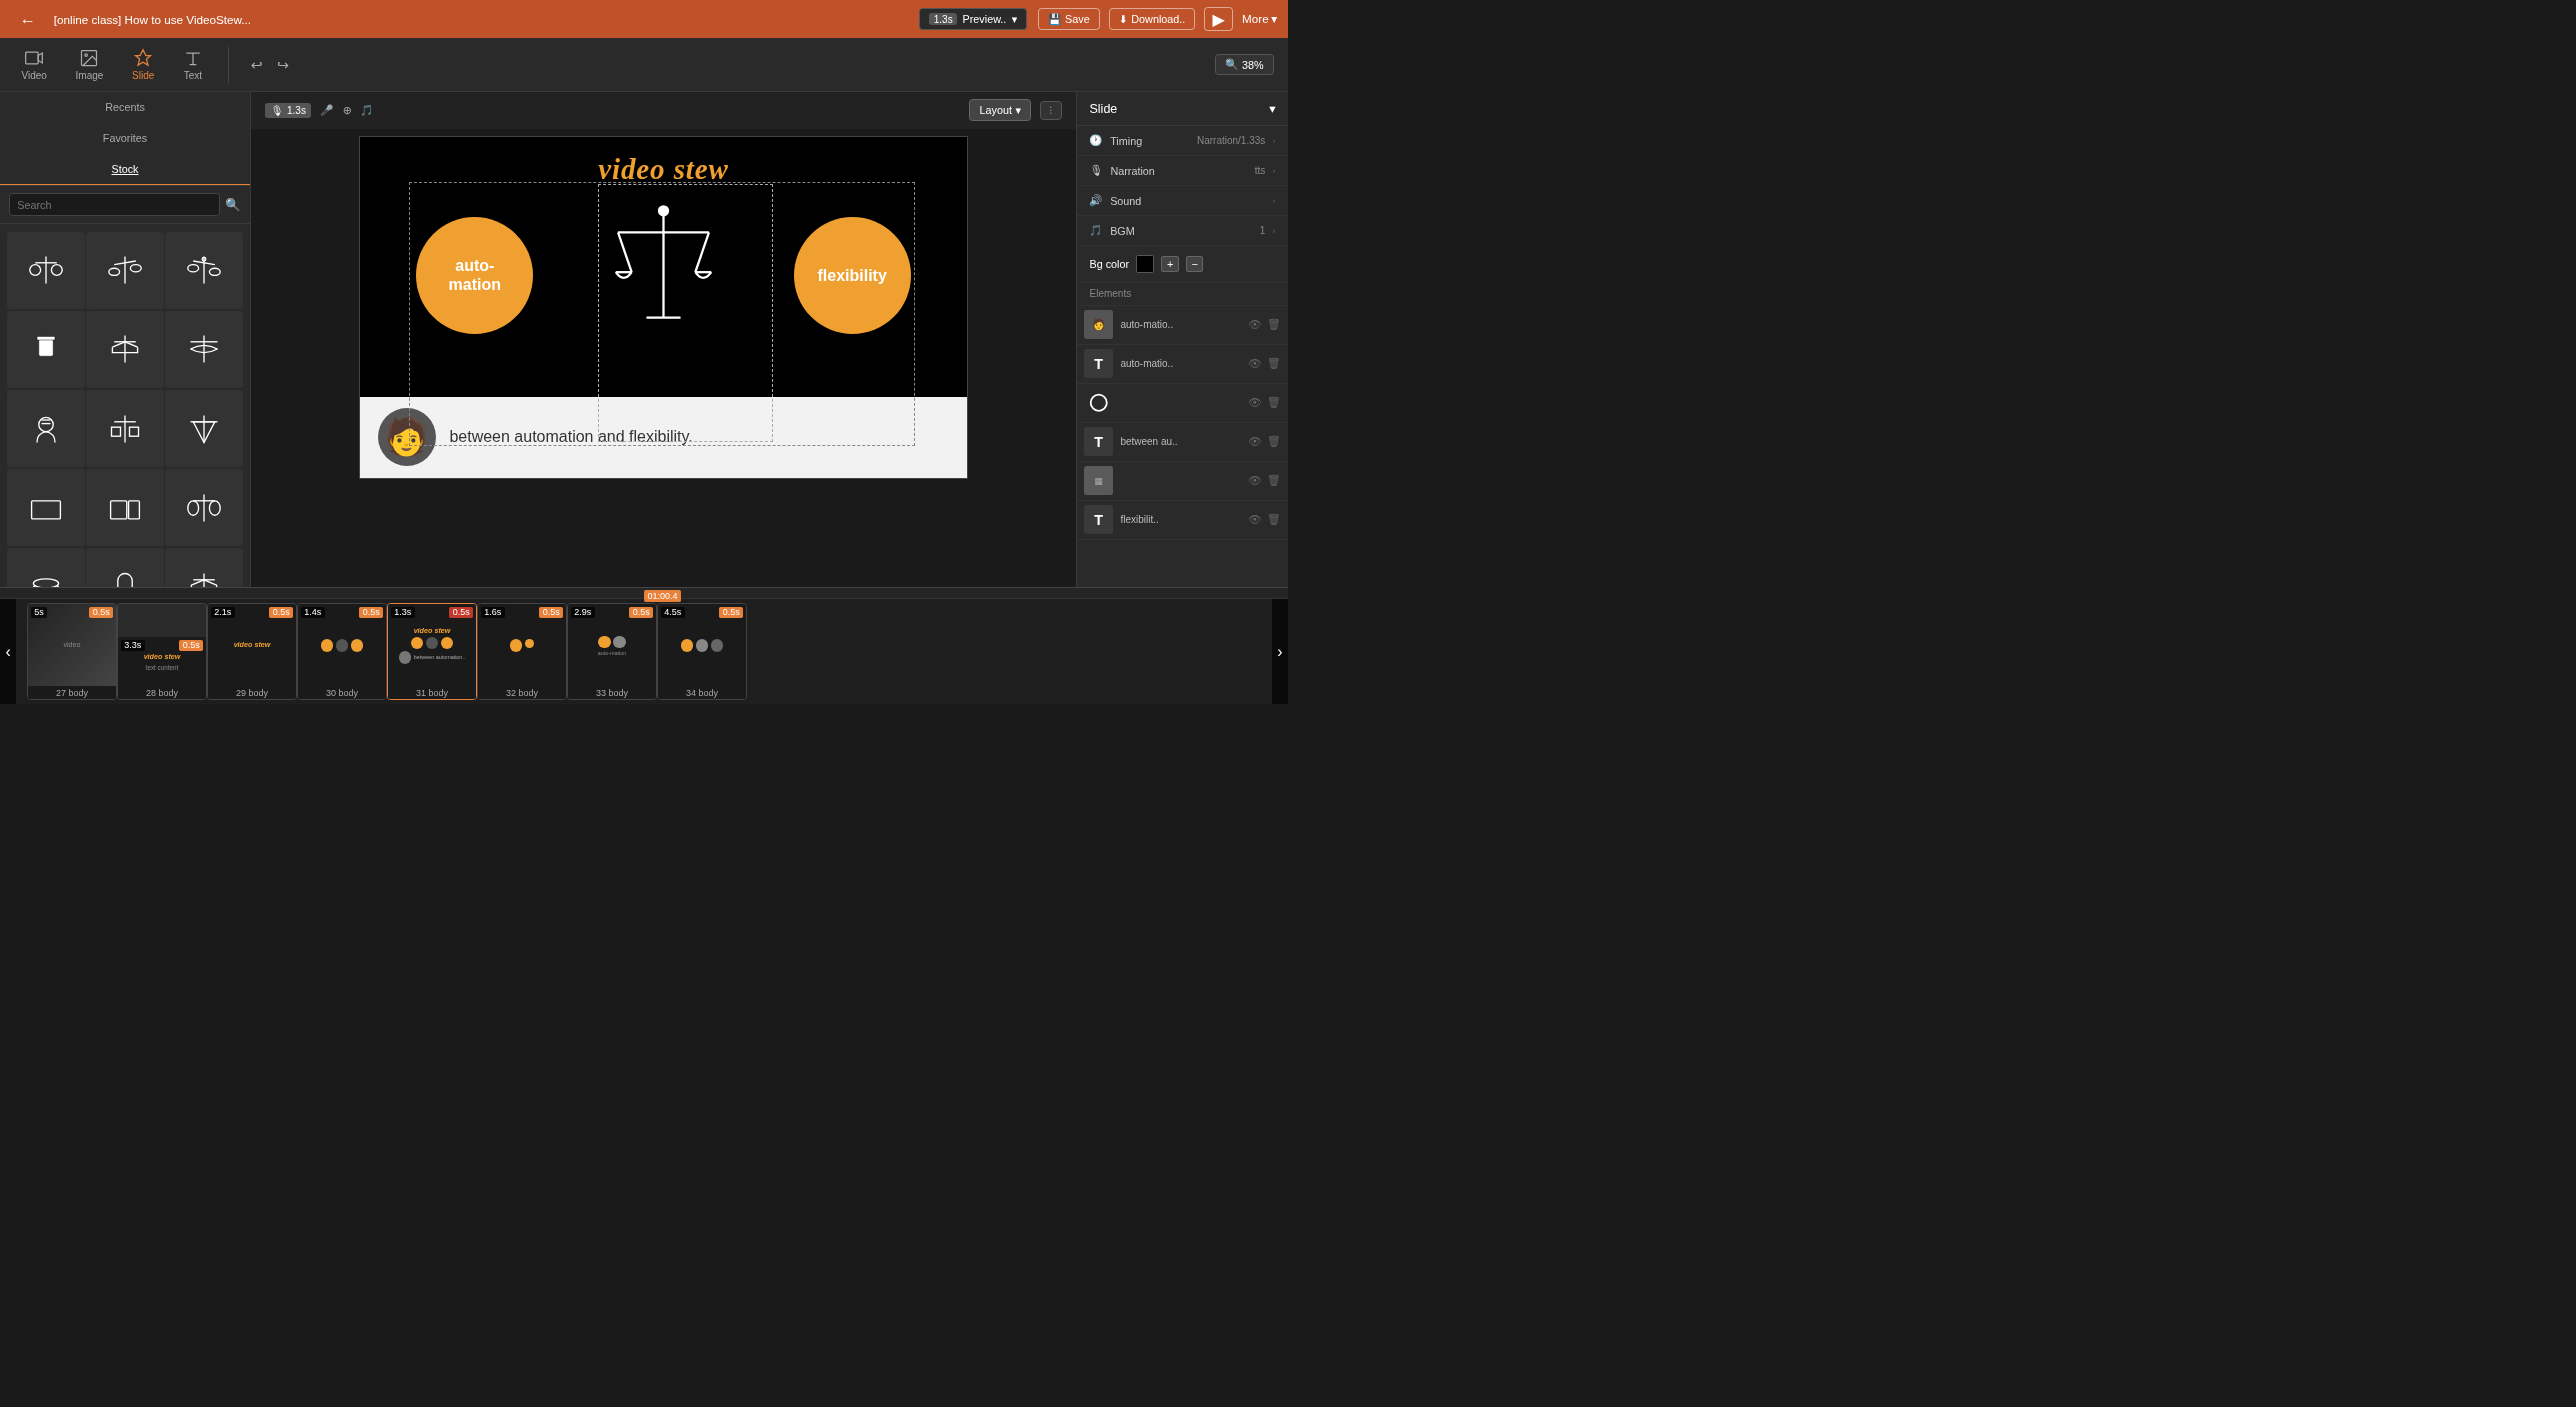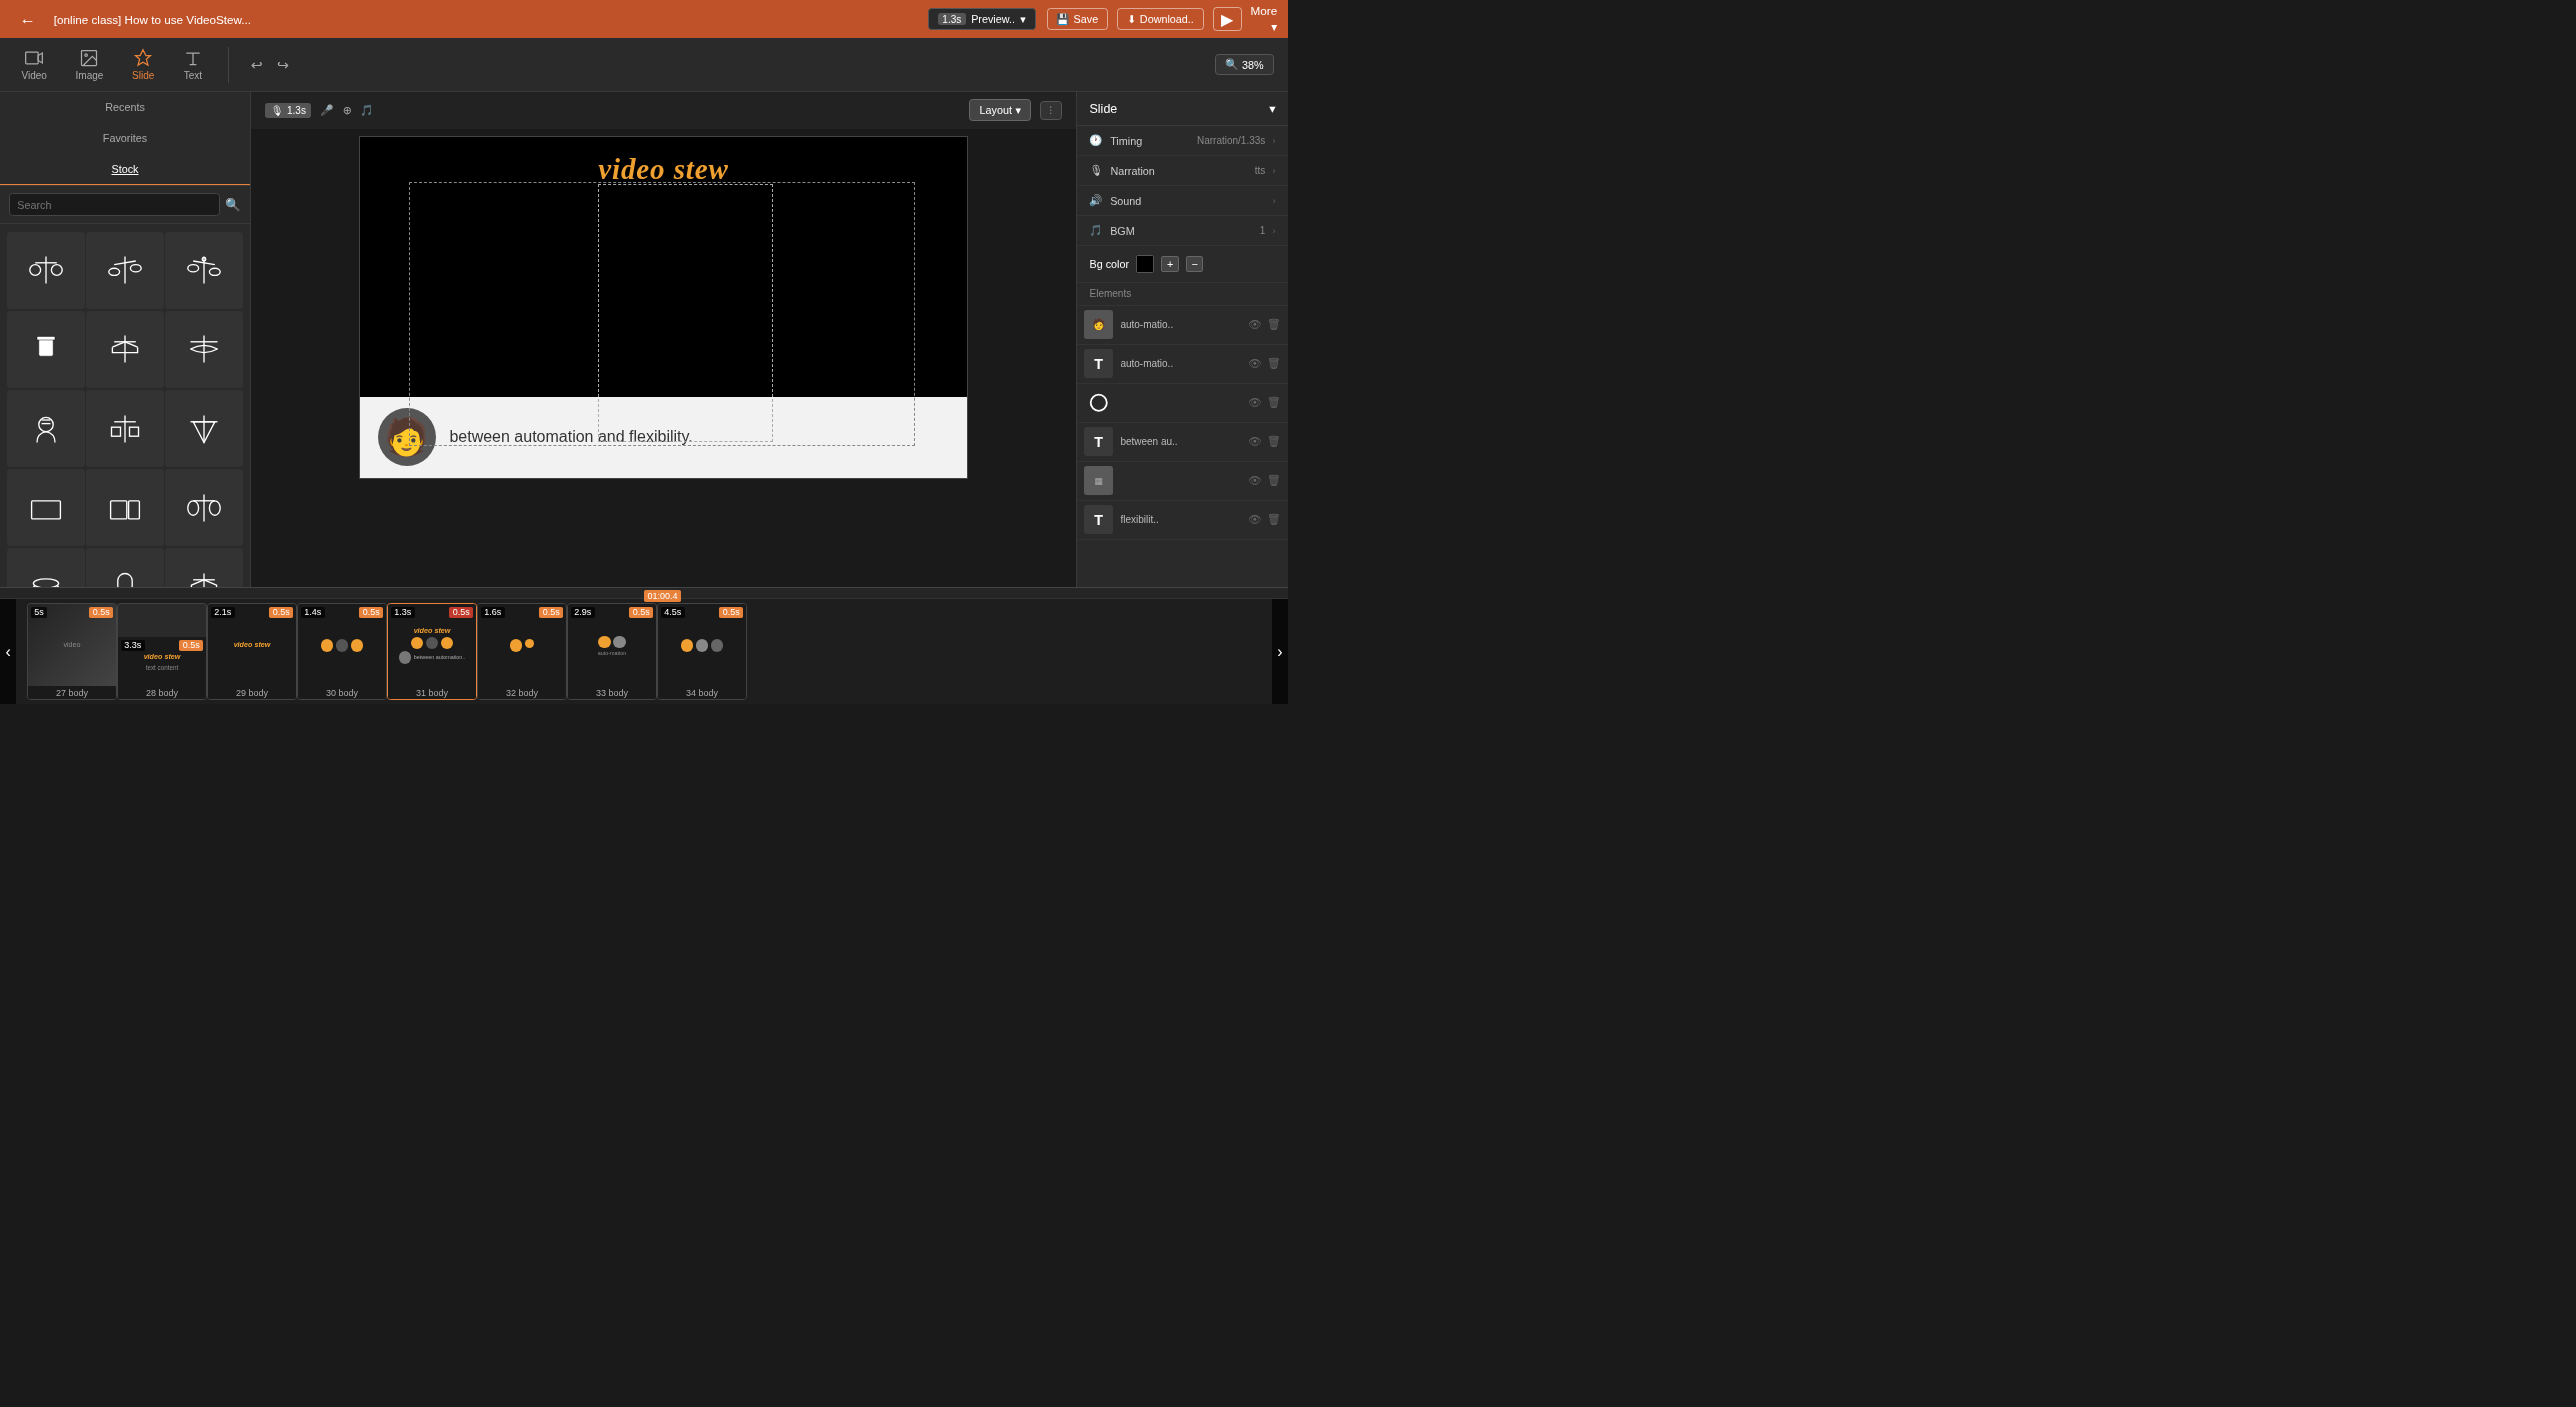--- a/index.html
+++ b/index.html
@@ -65,21 +65,21 @@
       font-size: 16px;
       padding: 1.8px 7.2px;
       cursor: pointer;
     }
     .more-btn {
       background: transparent;
       border: none;
       color: #fff;
       font-size: 11.7px;
       cursor: pointer;
-      display: flex; align-items: flex-end; gap: 2.7px; flex-direction: column;
+      display: flex; align-items: flex-start; gap: 2.7px;
     }
 
     
     .toolbar {
       background: #2a2a2a;
       height: 54px;
       display: flex;
       align-items: center;
       padding: 0 14.3px;
       gap: 18px;
@@ -770,20 +770,40 @@
         <span>Layout</span>
         <span>▾</span>
       </button>
       <button class="canvas-dropdown-btn">⋮</button>
     </div>
 
     <div class="slide-canvas">
 
       <div class="slide-title">video stew</div>
 
+      <div class="slide-content">
+        <div class="circle-item" style="white-space:pre-line;">auto-
+mation</div>
+
+        <div style="display:flex;flex-direction:column;align-items:center;width:143px;height:143px;position:relative;">
+          <svg viewBox="0 0 100 110" width="125" height="125" fill="none" stroke="#fff" stroke-width="2">
+            <line x1="50" y1="8" x2="50" y2="100"></line>
+            <line x1="10" y1="25" x2="90" y2="25"></line>
+            <circle cx="50" cy="6" r="4" fill="#fff"></circle>
+            <line x1="10" y1="25" x2="22" y2="60"></line>
+            <line x1="90" y1="25" x2="78" y2="60"></line>
+            <path d="M8 60 Q15 70 22 60" stroke="#fff"></path>
+            <path d="M78 60 Q85 70 92 60" stroke="#fff"></path>
+            <path d="M8 60 L22 60" stroke="#fff"></path>
+            <path d="M78 60 L92 60" stroke="#fff"></path>
+            <line x1="35" y1="100" x2="65" y2="100"></line>
+          </svg>
+        </div>
+        <div class="circle-item">flexibility</div>
+      </div>
 
       <div class="slide-bottom">
         <div class="avatar-circle">
           <span style="font-size:36px;">🧑</span>
         </div>
         <div class="slide-text">between automation and flexibility.</div>
       </div>
 
       <div class="slide-selection-box" style="top:45px;left:49px;width:506px;height:264px;"></div>
       <div class="slide-selection-box" style="top:47px;left:238px;width:175px;height:258px;border-color:#aaa;"></div>

